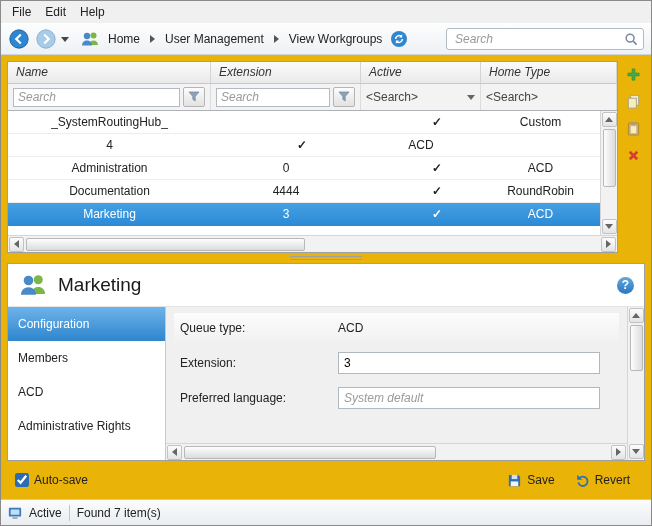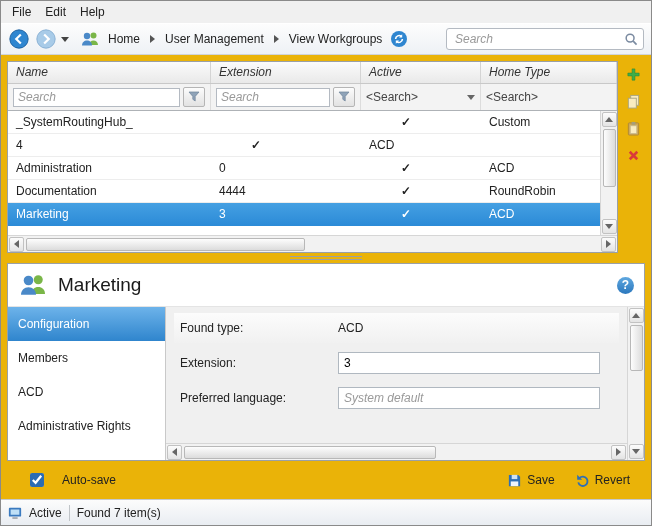--- a/index.html
+++ b/index.html
@@ -35,21 +35,21 @@
   .gtmpl { display:grid; grid-template-columns:203px 150px 120px 1fr; }
   .g-header { flex:none; height:22px; background:linear-gradient(#fbfbfb,#e9e9e9); border-bottom:1px solid #c8c8c8;font-style:italic; }
   .g-header .hcell { padding:3px 8px; border-right:1px solid #d4d4d4; color:#333; white-space:nowrap; overflow:hidden; cursor:pointer; }
   .g-filter { flex:none; height:27px; background:#f3f3f3; border-bottom:1px solid #aeb2b6; align-items:center; }
   .fcell { display:flex; align-items:center; gap:3px; padding:0 5px; border-right:1px solid #dcdcdc; height:100%; }
   .fcell input { flex:1; min-width:0; height:19px; border:1px solid #b4bac2; padding:0 4px; font-family:inherit; font-size:12px; }
   .fcell input::placeholder { color:#999; font-style:italic; }
   .fbtn { width:22px; height:20px; flex:none; border:1px solid #b5b5b5; background:linear-gradient(#fcfcfc,#e2e2e2); border-radius:2px; display:flex; align-items:center; justify-content:center; cursor:pointer; }
   .fsel { color:#444; flex:1; white-space:nowrap; overflow:hidden; }
   .g-body { flex:1; display:flex; min-height:0; }
-  .g-rows { flex:1; min-width:0; }
+  .g-rows { flex:1; min-width:0;text-align:center; }
   .g-row { height:23px; align-items:center; border-bottom:1px solid #ededed; cursor:pointer; }
   .g-row .cell { padding:0 8px; white-space:nowrap; overflow:hidden; }
   .cell-active { padding-left:40px !important; font-weight:bold; }
   .g-row.selected { background:linear-gradient(#45a0e2,#2c8bd7); color:#fff; border-bottom-color:#2c8bd7; }
   
   .vscroll { width:17px; flex:none; background:#f2f2f2; border-left:1px solid #d6d6d6; display:flex; flex-direction:column; align-items:center; padding:1px; }
   .hscroll { height:17px; flex:none; background:#f2f2f2; border-top:1px solid #d6d6d6; display:flex; align-items:center; padding:1px; }
   .sbtn { width:15px; height:15px; flex:none; background:linear-gradient(#fcfcfc,#e4e4e4); border:1px solid #c2c2c2; border-radius:2px; display:flex; align-items:center; justify-content:center; cursor:pointer; }
   .thumb-v { width:13px; height:58px; background:linear-gradient(90deg,#fdfdfd,#dcdcdc); border:1px solid #b8b8b8; border-radius:2px; margin:2px 0; cursor:pointer; }
   .thumb-h { height:13px; background:linear-gradient(#fdfdfd,#dcdcdc); border:1px solid #b8b8b8; border-radius:2px; margin:0 2px; cursor:pointer; }
@@ -78,21 +78,21 @@
   .form-area { flex:1; display:flex; flex-direction:column; min-width:0; background:#f0f0f0; }
   .fields { flex:1; padding:10px 14px 0 14px; overflow:hidden; }
   .f-row { display:flex; align-items:center; margin-bottom:13px; }
   .f-row.band { background:linear-gradient(#fcfcfc,#f1f1f1); margin:-4px -6px 9px -6px; padding:8px 6px; }
   .f-label { width:158px; flex:none; color:#222; }
   .f-static { color:#222; }
   .f-input { width:262px; height:22px; border:1px solid #b0b8c0; padding:0 5px; font-family:inherit; font-size:12px; background:#fff; }
   .f-input::placeholder { color:#9a9a9a; font-style:italic; }
   
   .actionbar { flex:none; height:30px; display:flex; align-items:center; padding:0 8px; gap:6px; margin-top:4px; }
-  .autosave { display:flex; align-items:center; gap:18px; cursor:pointer;margin-left:15px; }
+  .autosave { display:flex; align-items:center; gap:5px; cursor:pointer; }
   .autosave input { width:14px; height:14px; accent-color:#2b6cb3; margin:0; }
   .ab-spacer { flex:1; }
   .ab-btn { display:flex; align-items:center; gap:5px; padding:3px 7px; cursor:pointer; border-radius:2px; }
   
   .statusbar { flex:none; height:26px; background:linear-gradient(#fcfcfc,#e9edf2); border-top:1px solid #c5c9cd; display:flex; align-items:center; gap:7px; padding:0 7px; }
   .sb-sep { width:1px; height:16px; background:#c0c4c8; }
 </style>
 </head>
 <body>
 
@@ -290,21 +290,21 @@
       <div class="d-body">
         <div class="tabs">
           <div class="tab selected">Configuration</div>
           <div class="tab">Members</div>
           <div class="tab">ACD</div>
           <div class="tab">Administrative Rights</div>
         </div>
         <div class="form-area">
           <div class="fields">
             <div class="f-row band">
-              <span class="f-label">Found type:</span>
+              <span class="f-label">Queue type:</span>
               <span class="f-static">ACD</span>
             </div>
             <div class="f-row">
               <span class="f-label">Extension:</span>
               <input class="f-input" type="text" value="3" style="">
             </div>
             <div class="f-row">
               <span class="f-label">Preferred language:</span>
               <input class="f-input" type="text" placeholder="System default" style="">
             </div>

